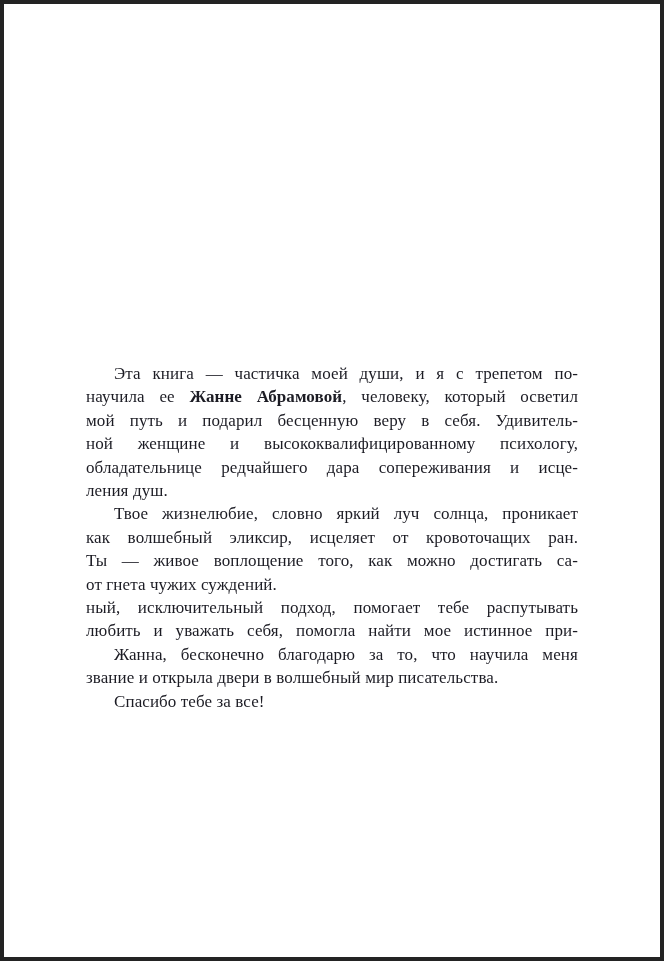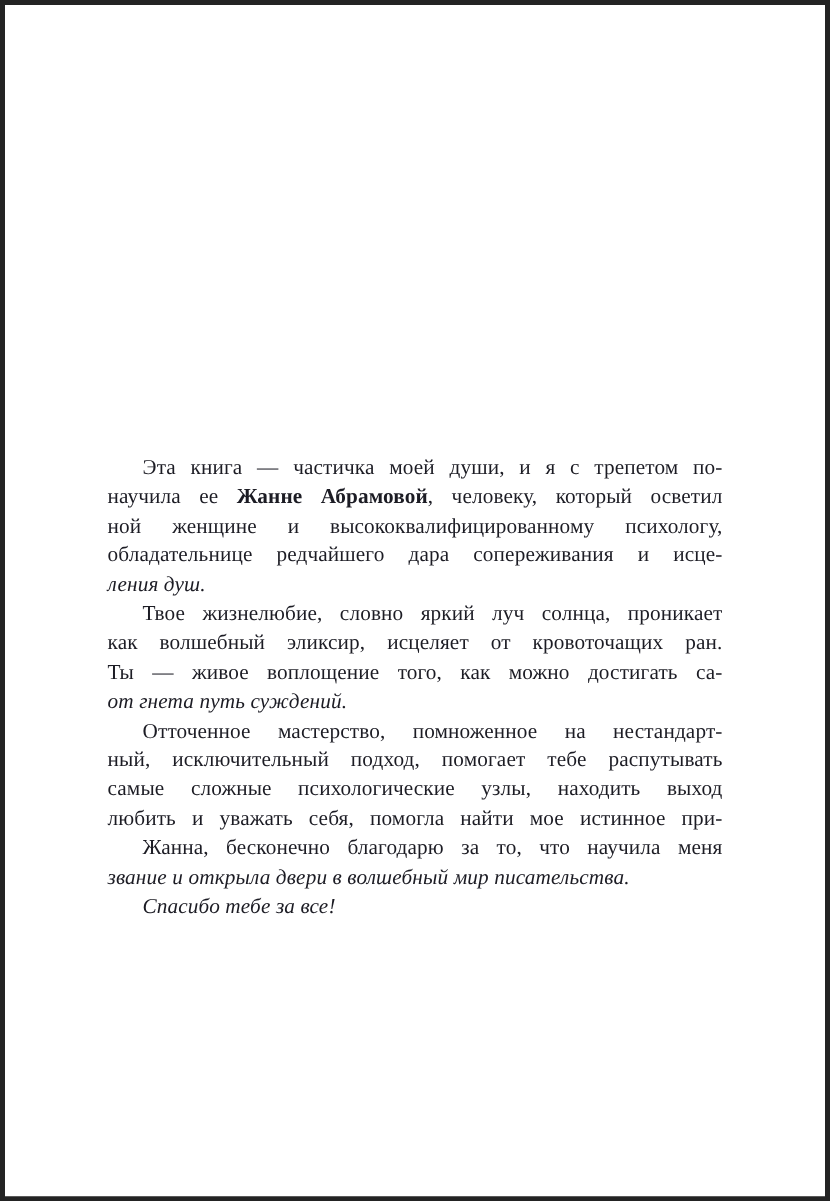--- a/index.html
+++ b/index.html
@@ -38,57 +38,55 @@
     padding: 0;
   }
   .line {
     text-align: justify;
     text-align-last: justify;
     white-space: normal;
   }
   .line.end {
     text-align: left;
     text-align-last: left;
-    font-style: italic;
   }
   .line.indent {
     text-indent: 28px;
     text-align: center;
   }
   .bold {
     font-weight: bold;
   }
 </style>
 </head>
 <body>
 
 <div class="page">
   <div class="frame"></div>
 
   <div class="text-block">
 
     <div class="para">
       <div class="line indent">Эта книга — частичка моей души, и я с трепетом по-</div>
       <div class="line"><span>научила ее </span><span class="bold">Жанне Абрамовой</span><span>, человеку, который осветил</span></div>
+      <div class="line">мой путь и подарил бесценную веру в себя. Удивитель-</div>
       <div class="line">ной женщине и высококвалифицированному психологу,</div>
       <div class="line">обладательнице редчайшего дара сопереживания и исце-</div>
       <div class="line end">ления душ.</div>
     </div>
 
     <div class="para">
       <div class="line indent">Твое жизнелюбие, словно яркий луч солнца, проникает</div>
       <div class="line">как волшебный эликсир, исцеляет от кровоточащих ран.</div>
       <div class="line">Ты — живое воплощение того, как можно достигать са-</div>
-      <div class="line end">от гнета путь суждений.</div>
+      <div class="line end">от гнета чужих суждений.</div>
     </div>
 
     <div class="para">
-      <div class="line indent">Отточенное мастерство, помноженное на нестандарт-</div>
       <div class="line">ный, исключительный подход, помогает тебе распутывать</div>
-      <div class="line">самые сложные психологические узлы, находить выход</div>
     </div>
 
     <div class="para">
       <div class="line">любить и уважать себя, помогла найти мое истинное при-</div>
       <div class="line indent">Жанна, бесконечно благодарю за то, что научила меня</div>
       <div class="line end">звание и открыла двери в волшебный мир писательства.</div>
     </div>
 
     <div class="para">
       <div class="line indent end">Спасибо тебе за все!</div>

